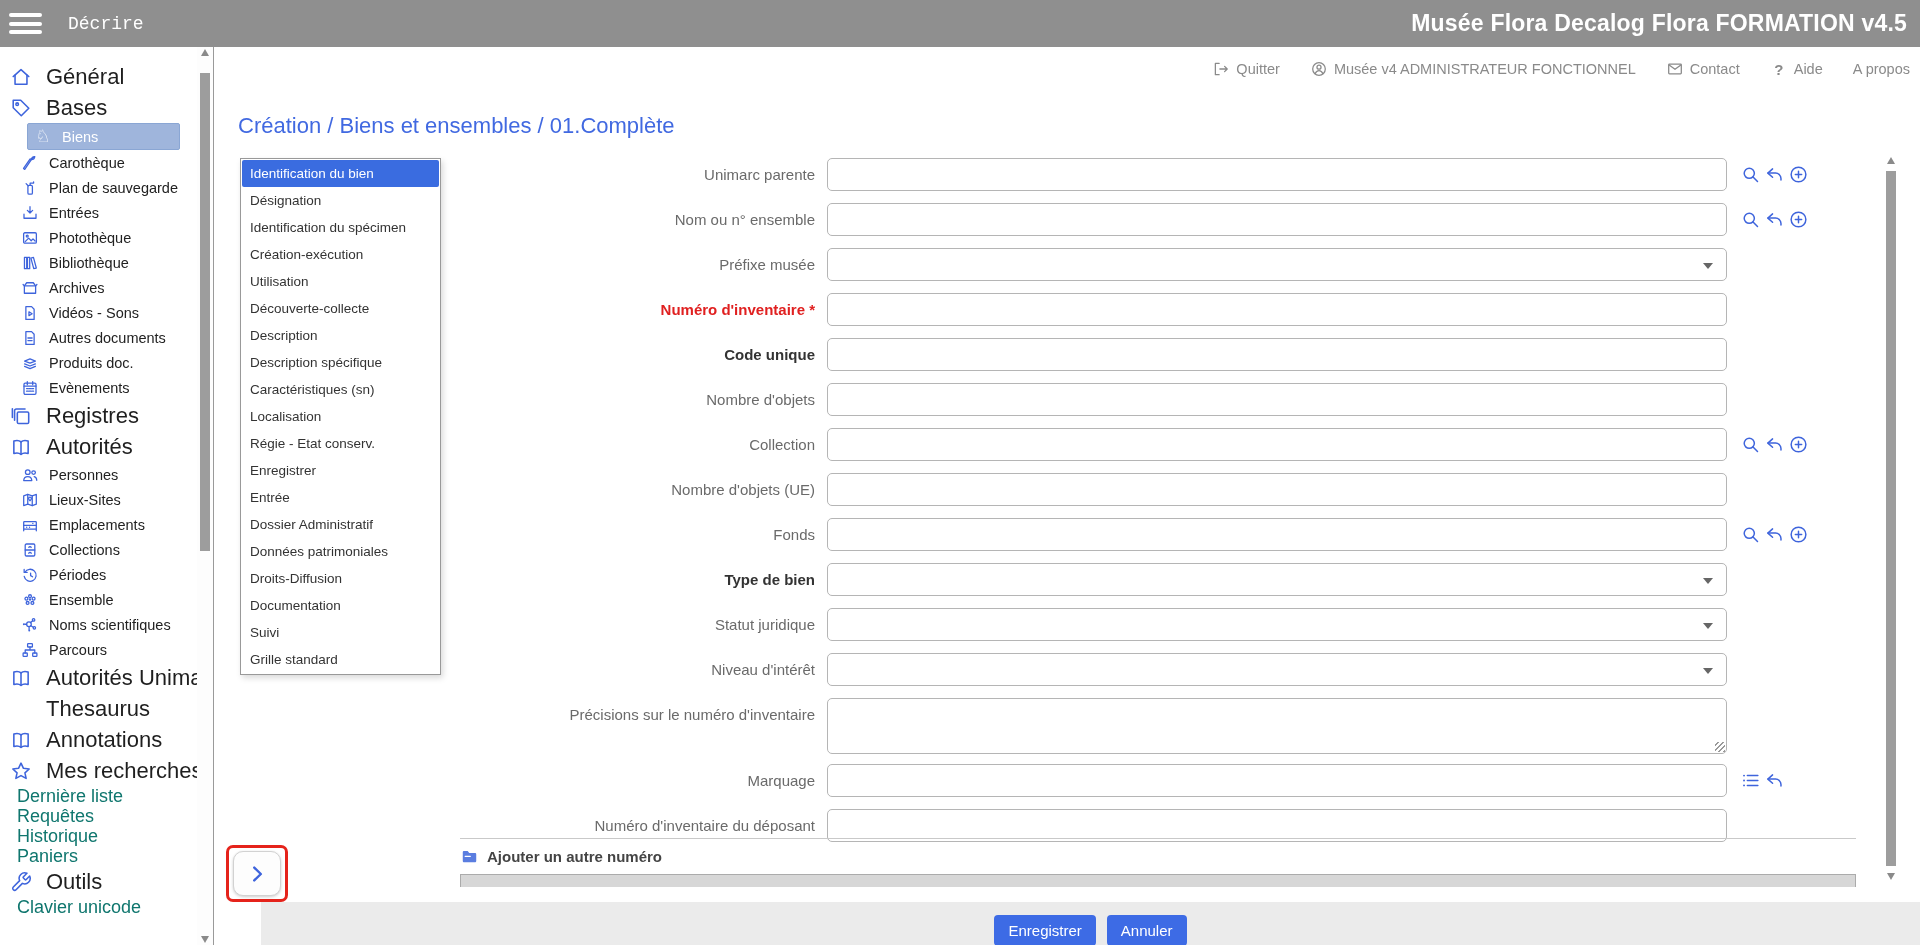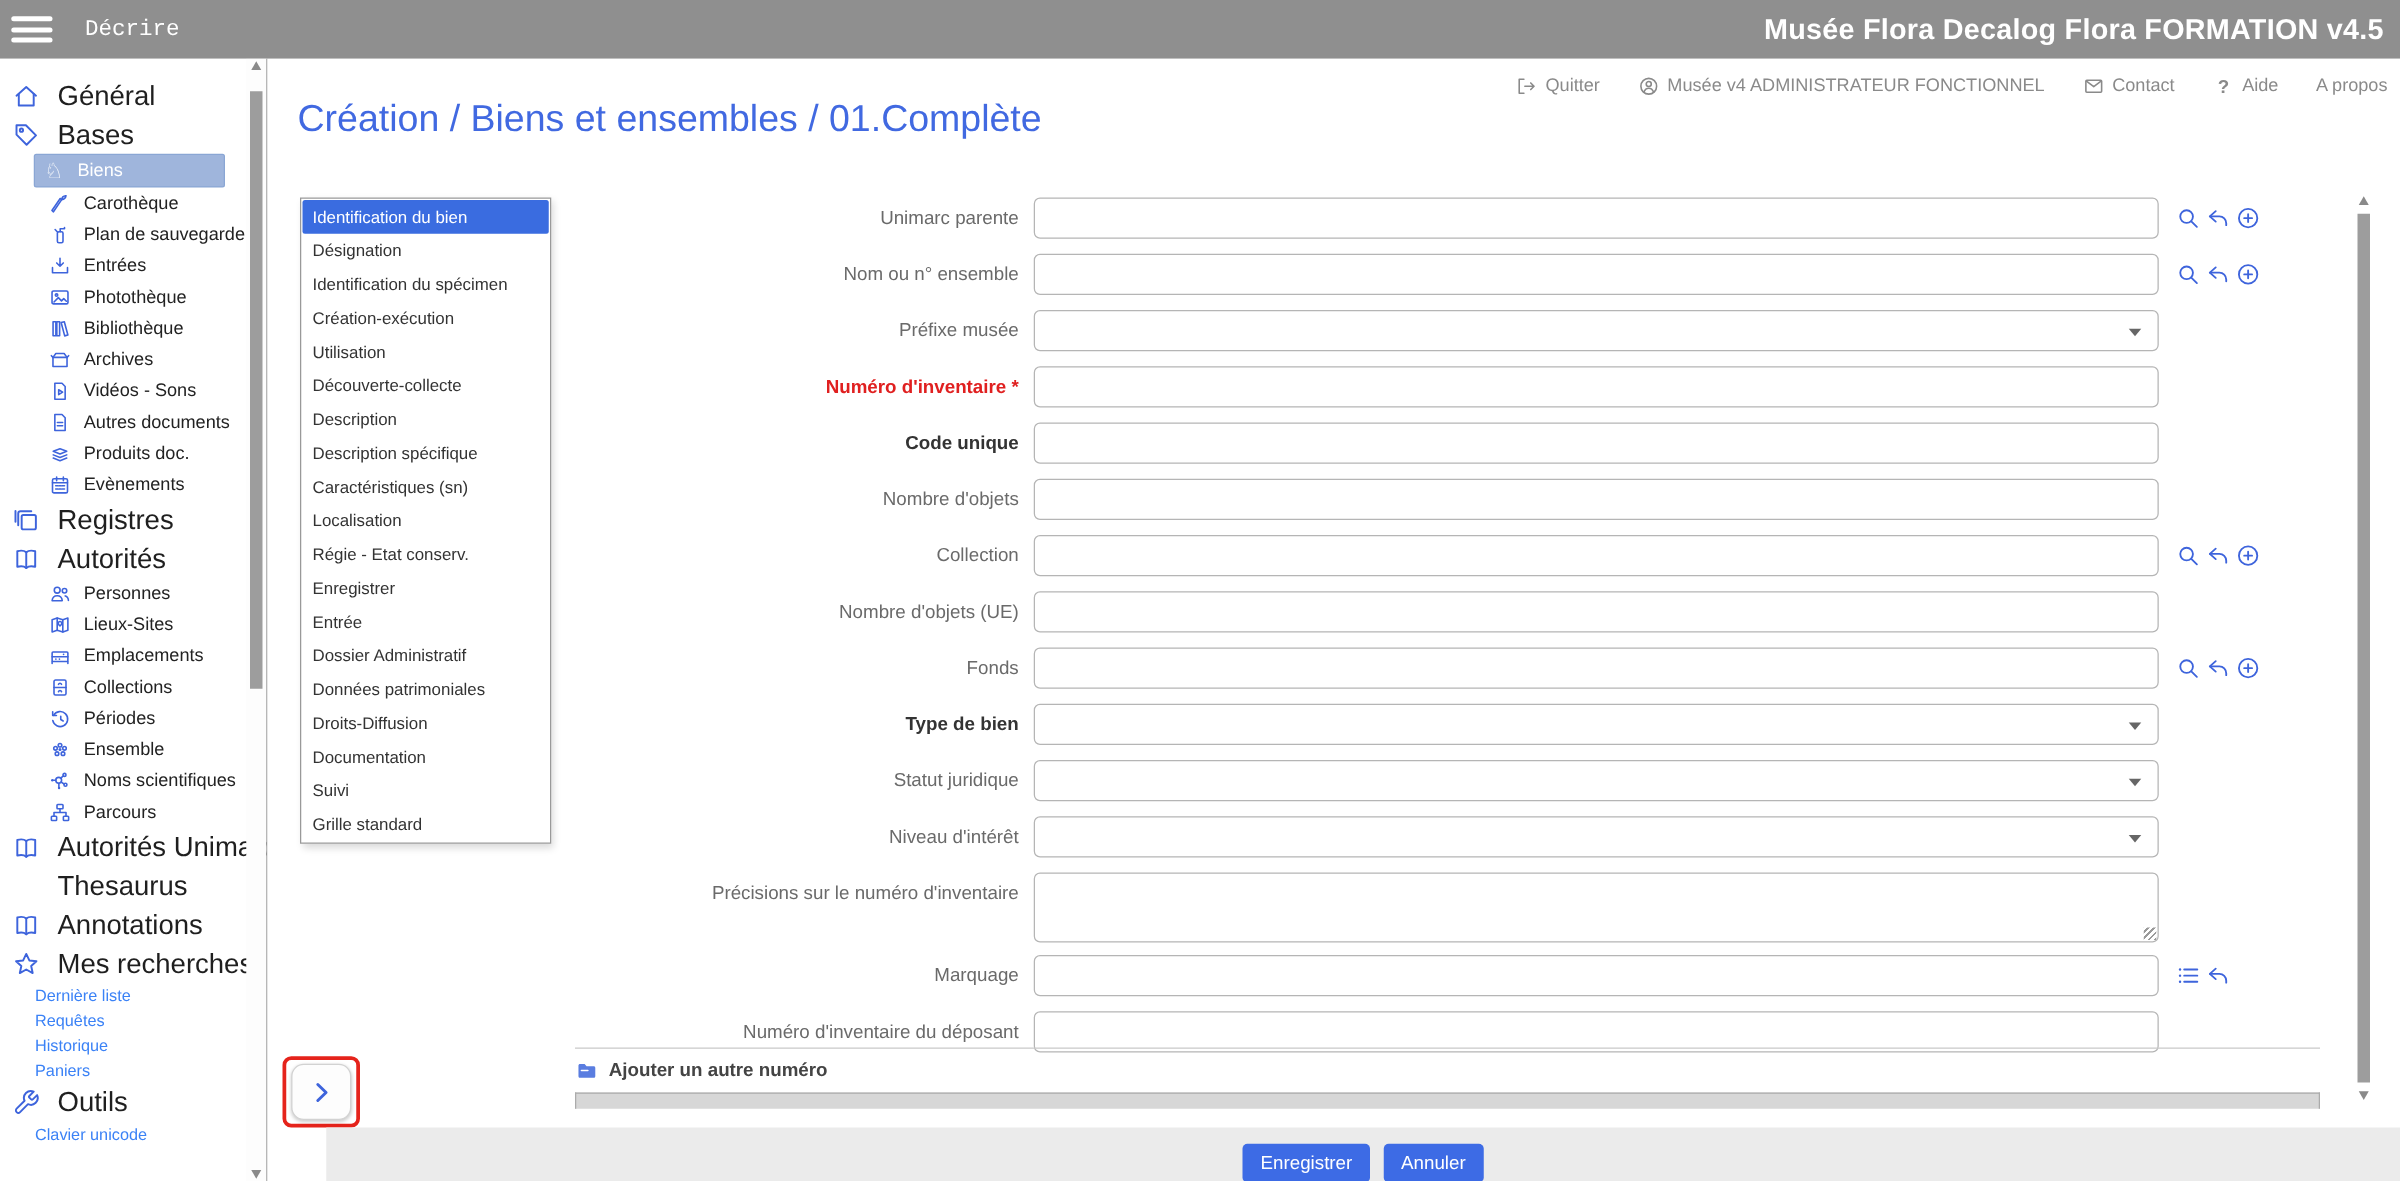--- a/index.html
+++ b/index.html
@@ -14,35 +14,35 @@
   .tb-title{position:absolute;right:13px;top:0;height:47px;display:flex;align-items:center;
             color:#fff;font-size:23px;font-weight:bold;letter-spacing:.2px;}
   
   .sidebar{position:absolute;left:0;top:47px;width:213px;bottom:0;background:#fff;
            border-right:1px solid #9a9a9a;overflow:hidden;}
   .side-list{position:absolute;left:0;top:14px;right:17px;}
   .side-item{display:flex;align-items:center;cursor:pointer;white-space:nowrap;}
   .side-item .icon{flex:0 0 auto;color:#3E64DC;}
   .lvl0{height:31px;font-size:22px;color:#1f1f1f;padding-left:10px;gap:14px;}
   .lvl0 .icon{width:22px;height:22px;}
-  .lvl1{height:25px;font-size:14.5px;color:#222;padding-left:39px;gap:10px;}
+  .lvl1{height:25px;font-size:14.5px;color:#222;padding-left:21px;gap:10px;}
   .lvl1 .icon{width:18px;height:18px;}
-  .lvl2{height:20px;font-size:13px;color:#3b82f6;padding-left:28px;}
+  .lvl2{height:20px;font-size:18px;color:#0f766e;padding-left:17px;}
   .side-item.selected{background:#9FB5DC;color:#fff;margin:0 16px 0 27px;padding-left:6px;
                       border:1px solid #8AA6D4;border-radius:2px;}
   .side-item.selected .icon{color:#fff;}
   .sb-scroll{position:absolute;right:0;top:0;bottom:0;width:16px;background:#fdfdfd;}
   .sb-thumb{position:absolute;left:3px;width:10px;top:26px;height:478px;background:#9d9d9d;cursor:pointer;}
   
   .content{position:absolute;left:214px;top:47px;right:0;bottom:0;background:#fff;}
   .utilbar{position:absolute;top:0;right:10px;height:44px;display:flex;align-items:center;gap:30px;
            color:#8a8a8a;font-size:14.5px;}
   .util-item{display:flex;align-items:center;gap:6px;cursor:pointer;}
   .util-item .icon{width:18px;height:18px;color:#8a8a8a;}
-  .page-title{position:absolute;left:24px;top:32px;font-size:30px;color:#4169E1;line-height:1.1;}
+  .page-title{position:absolute;left:24px;top:67px;font-size:22px;color:#4169E1;line-height:1.1;}
   
   .tabs{position:absolute;left:26px;top:111px;width:197px;background:#fff;border:1px solid #999;
         box-shadow:2px 3px 6px rgba(0,0,0,.15);padding:1px;}
   .tab{height:27px;line-height:27px;padding:0 8px;font-size:13.5px;color:#333;cursor:pointer;
        overflow:hidden;}
   .tab.selected{background:#3A6CE0;color:#fff;border-radius:2px;}
   
   .form{position:absolute;left:0;top:111px;width:1660px;}
   .frow{display:flex;align-items:center;margin-bottom:12px;}
   .frow.ta-row{align-items:flex-start;margin-bottom:10px;}

